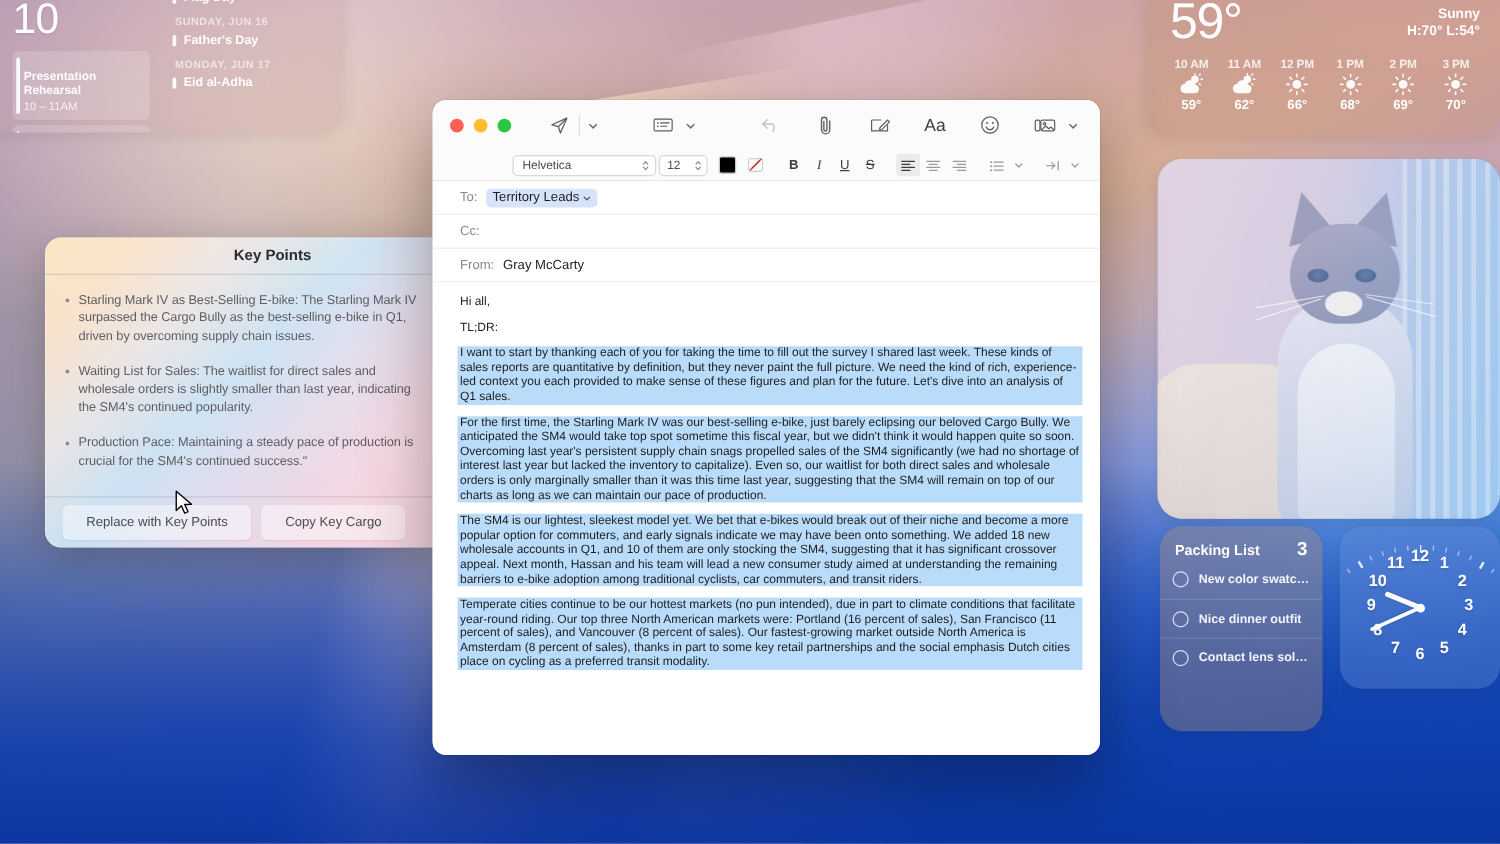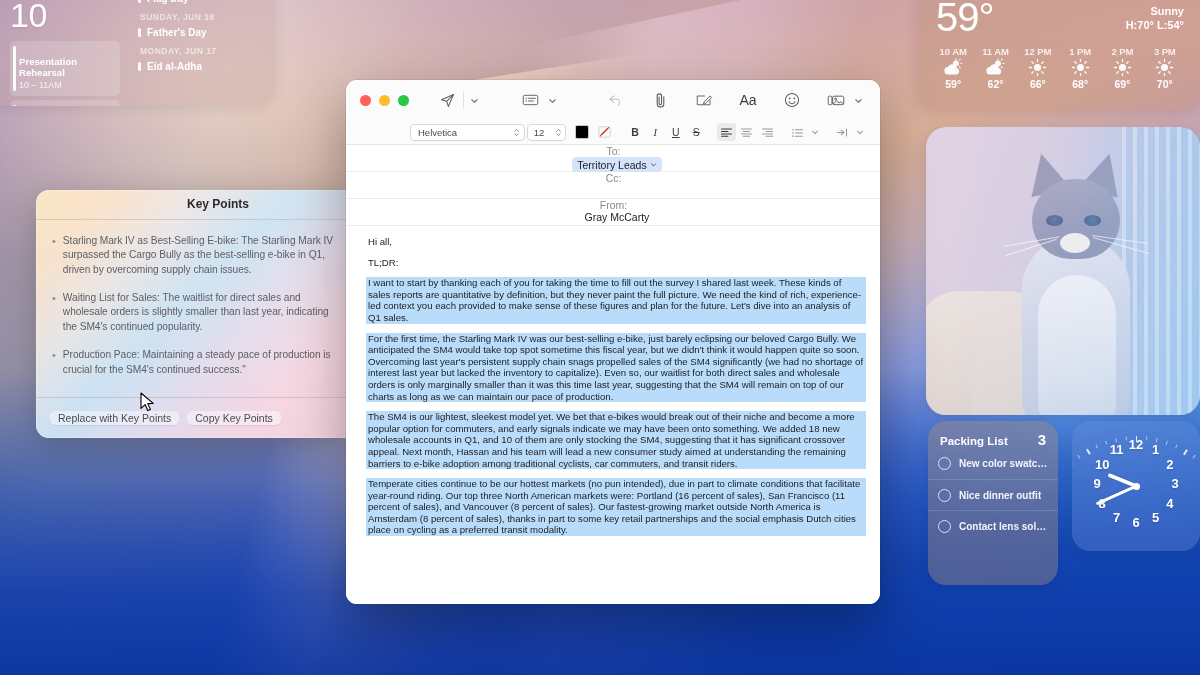--- a/index.html
+++ b/index.html
@@ -349,21 +349,21 @@
   .kp-text {
     font-size: 10.2px; line-height: 14.4px; color: #5e5e63;
     letter-spacing: -0.05px;
   }
   .kp-footer {
     height: 44px; display: flex; align-items: center; gap: 8px;
     padding: 0 14px;
     border-top: 0.5px solid rgba(120,110,120,0.22);
   }
   .kp-btn {
-    height: 14px; padding: 0 8px;
+    height: 28px; padding: 0 19px;
     border-radius: 5px;
     background: rgba(255,255,255,0.45);
     display: flex; align-items: center;
     font-size: 10.5px; color: #4a4a4f;
     box-shadow: 0 0.5px 1px rgba(0,0,0,0.07);
   }
 
   
   #cursor { position: absolute; left: 140px; top: 392px; width: 16px; height: 22px; }
 
@@ -430,21 +430,20 @@
   .fb-btn.on { background: #ebebeb; }
   .fb-gap { width: 8px; }
 
   
   .mw-fields { flex: none; background: #fff; }
   .fld {
     display: flex; align-items: center;
     height: 27px; padding: 0 14px 0 22px;
     border-bottom: 0.5px solid #ededed;
     font-size: 10.5px;
-    flex-direction: column;
   }
   .fld-label { color: #8a8a8e; margin-right: 7px; }
   .fld-value { color: #1d1d1f; }
   .token {
     display: inline-flex; align-items: center; gap: 3px;
     background: #d6e4fb; border-radius: 4px;
     padding: 1.5px 5px;
     font-size: 10.5px; color: #1d1d1f;
   }
 
@@ -731,21 +730,21 @@
           <span class="kp-dot">•</span>
           <span class="kp-text">Waiting List for Sales: The waitlist for direct sales and wholesale orders is slightly smaller than last year, indicating the SM4's continued popularity.</span>
         </div>
         <div class="kp-bullet">
           <span class="kp-dot">•</span>
           <span class="kp-text">Production Pace: Maintaining a steady pace of production is crucial for the SM4's continued success."</span>
         </div>
       </div>
     <div class="kp-footer">
       <div class="kp-btn">Replace with Key Points</div>
-      <div class="kp-btn">Copy Key Points</div>
+      <div class="kp-btn">Copy Key Cargo</div>
     </div>
   </div>
 
   <div id="mail-window">
 
     <div class="mw-toolbar">
       <div class="traffic">
         <div class="tl r"></div>
         <div class="tl y"></div>
         <div class="tl g"></div>

